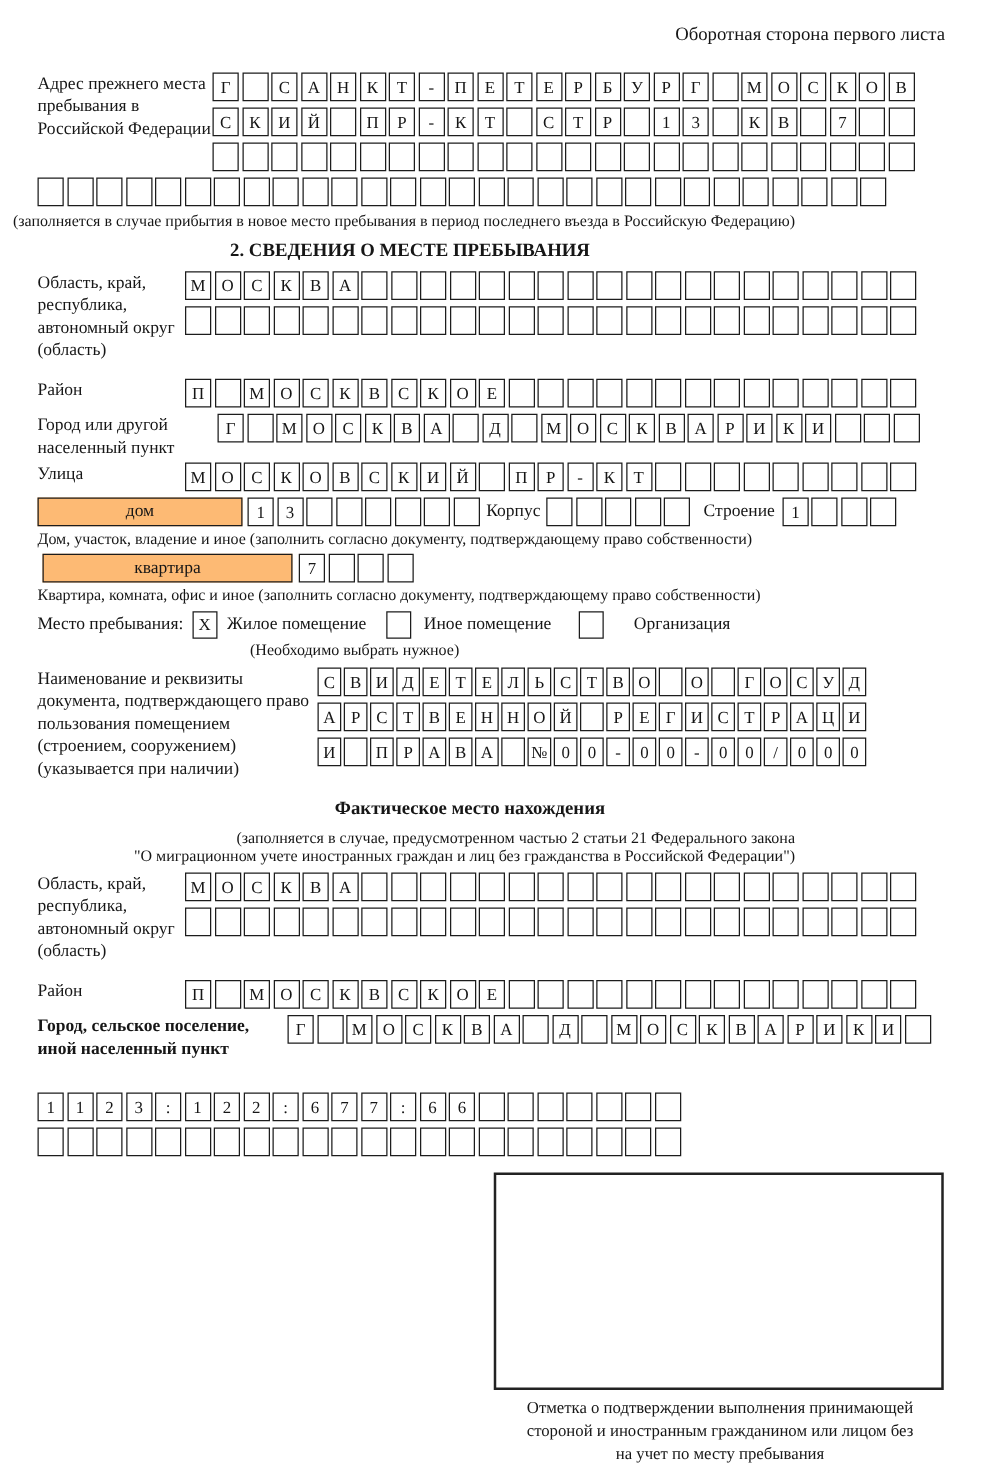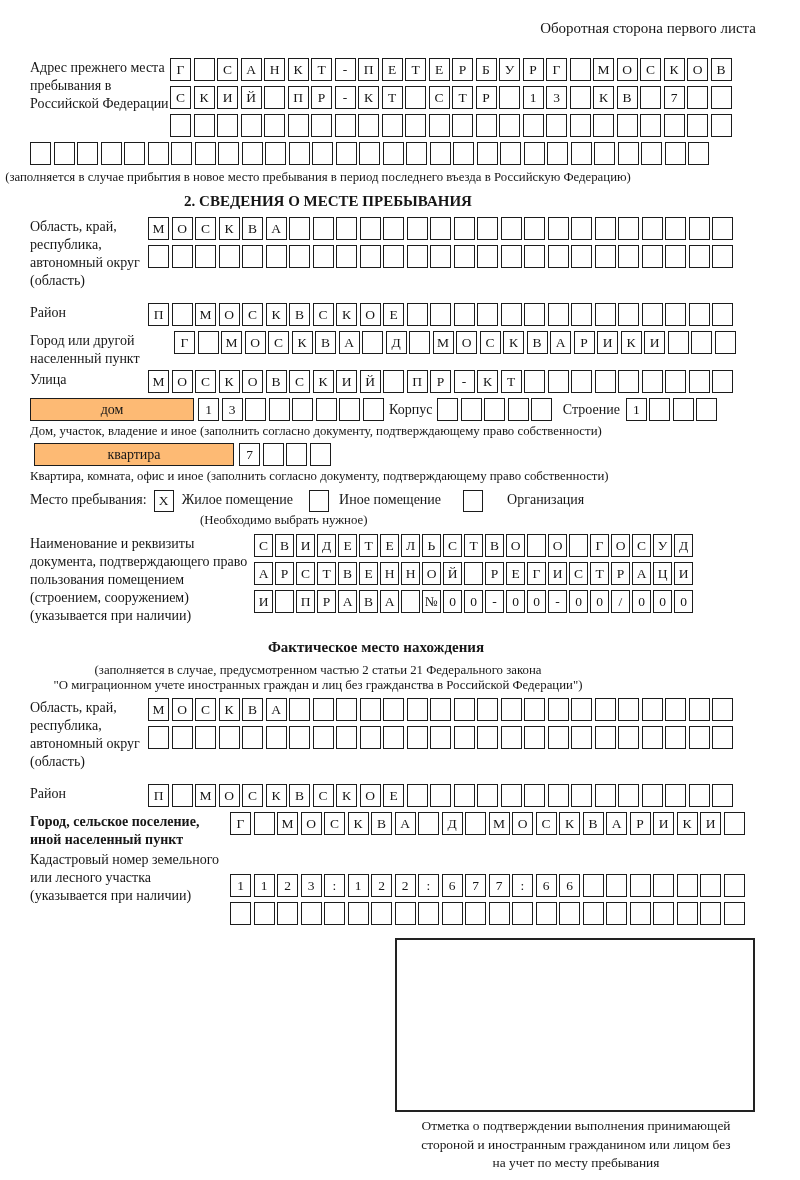--- a/index.html
+++ b/index.html
@@ -12,21 +12,21 @@
   .rows{flex:0 0 auto;}
   .cellrow{white-space:nowrap;height:24px;margin-bottom:4px;}
   .cell{display:inline-block;box-sizing:content-box;width:19px;height:21px;
     border:1.5px solid #1c1c1c;margin-right:2.5px;text-align:center;
     font-size:13.5px;line-height:21px;vertical-align:top;background:#fff;}
   .cellrow.sm .cell{width:17px;margin-right:2px;}
   .wbox{display:inline-block;box-sizing:content-box;height:21px;border:1.5px solid #1c1c1c;
     text-align:center;font-size:14px;line-height:21px;vertical-align:top;background:#fdba74;}
   .cap{font-size:12.8px;margin:0 0 4px 0;}
   .sect-title{font-size:15px;font-weight:bold;text-align:center;margin:8px 0 7px -30px;width:656px;}
-  .note{font-size:12.8px;text-align:center;margin-left:-30px;width:636px;}
+  .note{font-size:12.8px;text-align:right;margin-left:-30px;width:636px;}
   .inline-lbl{font-size:14px;line-height:24px;display:inline-block;vertical-align:top;}
   .chk{display:inline-block;box-sizing:content-box;width:18px;height:20px;border:1.5px solid #1c1c1c;
     text-align:center;font-size:13.5px;line-height:20px;vertical-align:top;background:#fff;}
   .stamp-wrap{margin-left:365px;width:362px;}
   .stamp-box{width:356px;height:170px;border:2px solid #222;background:#fff;}
   .stamp-cap{font-size:13.4px;line-height:1.35;text-align:center;margin-top:5px;}
   .mb2{margin-bottom:2px;} .mb5{margin-bottom:5px;}
 </style>
 </head>
 <body>
@@ -80,21 +80,21 @@
     <div class="cellrow" style="margin-bottom:0;"><span class="cell">1</span><span class="cell"></span><span class="cell"></span><span class="cell"></span></div>
   </div>
   <div class="cap">Дом, участок, владение и иное (заполнить согласно документу, подтверждающему право собственности)</div>
 
   <div class="frow mb2" style="margin-left:4px;">
     <span class="wbox" style="width:198px;margin-right:5px;">квартира</span>
     <div class="cellrow" style="margin-bottom:0;"><span class="cell">7</span><span class="cell"></span><span class="cell"></span><span class="cell"></span></div>
   </div>
   <div class="cap">Квартира, комната, офис и иное (заполнить согласно документу, подтверждающему право собственности)</div>
 
-  <div class="frow" style="margin-top:4px;align-items:flex-end;">
+  <div class="frow" style="margin-top:4px;">
     <span class="inline-lbl" style="margin-right:7px;">Место пребывания:</span>
     <span class="chk" style="margin-top:1px;">X</span>
     <span class="inline-lbl" style="margin:0 16px 0 8px;">Жилое помещение</span>
     <span class="chk" style="margin-top:1px;"></span>
     <span class="inline-lbl" style="margin:0 22px 0 10px;">Иное помещение</span>
     <span class="chk" style="margin-top:1px;"></span>
     <span class="inline-lbl" style="margin:0 0 0 24px;">Организация</span>
   </div>
   <div class="cap" style="margin:1px 0 6px 170px;">(Необходимо выбрать нужное)</div>
 
@@ -123,21 +123,20 @@
     <div class="lbl" style="width:118px;">Район</div>
     <div class="cellrow"><span class="cell">П</span><span class="cell"></span><span class="cell">М</span><span class="cell">О</span><span class="cell">С</span><span class="cell">К</span><span class="cell">В</span><span class="cell">С</span><span class="cell">К</span><span class="cell">О</span><span class="cell">Е</span><span class="cell"></span><span class="cell"></span><span class="cell"></span><span class="cell"></span><span class="cell"></span><span class="cell"></span><span class="cell"></span><span class="cell"></span><span class="cell"></span><span class="cell"></span><span class="cell"></span><span class="cell"></span><span class="cell"></span><span class="cell"></span></div>
   </div>
 
   <div class="frow">
     <div class="lbl" style="width:200px;font-weight:bold;">Город, сельское поселение, иной населенный пункт</div>
     <div class="cellrow"><span class="cell">Г</span><span class="cell"></span><span class="cell">М</span><span class="cell">О</span><span class="cell">С</span><span class="cell">К</span><span class="cell">В</span><span class="cell">А</span><span class="cell"></span><span class="cell">Д</span><span class="cell"></span><span class="cell">М</span><span class="cell">О</span><span class="cell">С</span><span class="cell">К</span><span class="cell">В</span><span class="cell">А</span><span class="cell">Р</span><span class="cell">И</span><span class="cell">К</span><span class="cell">И</span><span class="cell"></span></div>
   </div>
 
   <div class="frow" style="margin-top:2px;">
-    <div class="lbl" style="width:200px;">Кадастровый номер земельного или лесного участка (указывается при наличии)</div>
     <div class="rows" style="padding-top:24px;">
       <div class="cellrow"><span class="cell">1</span><span class="cell">1</span><span class="cell">2</span><span class="cell">3</span><span class="cell">:</span><span class="cell">1</span><span class="cell">2</span><span class="cell">2</span><span class="cell">:</span><span class="cell">6</span><span class="cell">7</span><span class="cell">7</span><span class="cell">:</span><span class="cell">6</span><span class="cell">6</span><span class="cell"></span><span class="cell"></span><span class="cell"></span><span class="cell"></span><span class="cell"></span><span class="cell"></span><span class="cell"></span></div>
       <div class="cellrow"><span class="cell"></span><span class="cell"></span><span class="cell"></span><span class="cell"></span><span class="cell"></span><span class="cell"></span><span class="cell"></span><span class="cell"></span><span class="cell"></span><span class="cell"></span><span class="cell"></span><span class="cell"></span><span class="cell"></span><span class="cell"></span><span class="cell"></span><span class="cell"></span><span class="cell"></span><span class="cell"></span><span class="cell"></span><span class="cell"></span><span class="cell"></span><span class="cell"></span></div>
     </div>
   </div>
 
   <div class="stamp-wrap" style="margin-top:8px;">
     <div class="stamp-box"></div>
     <div class="stamp-cap">
       <div>Отметка о подтверждении выполнения принимающей</div>

